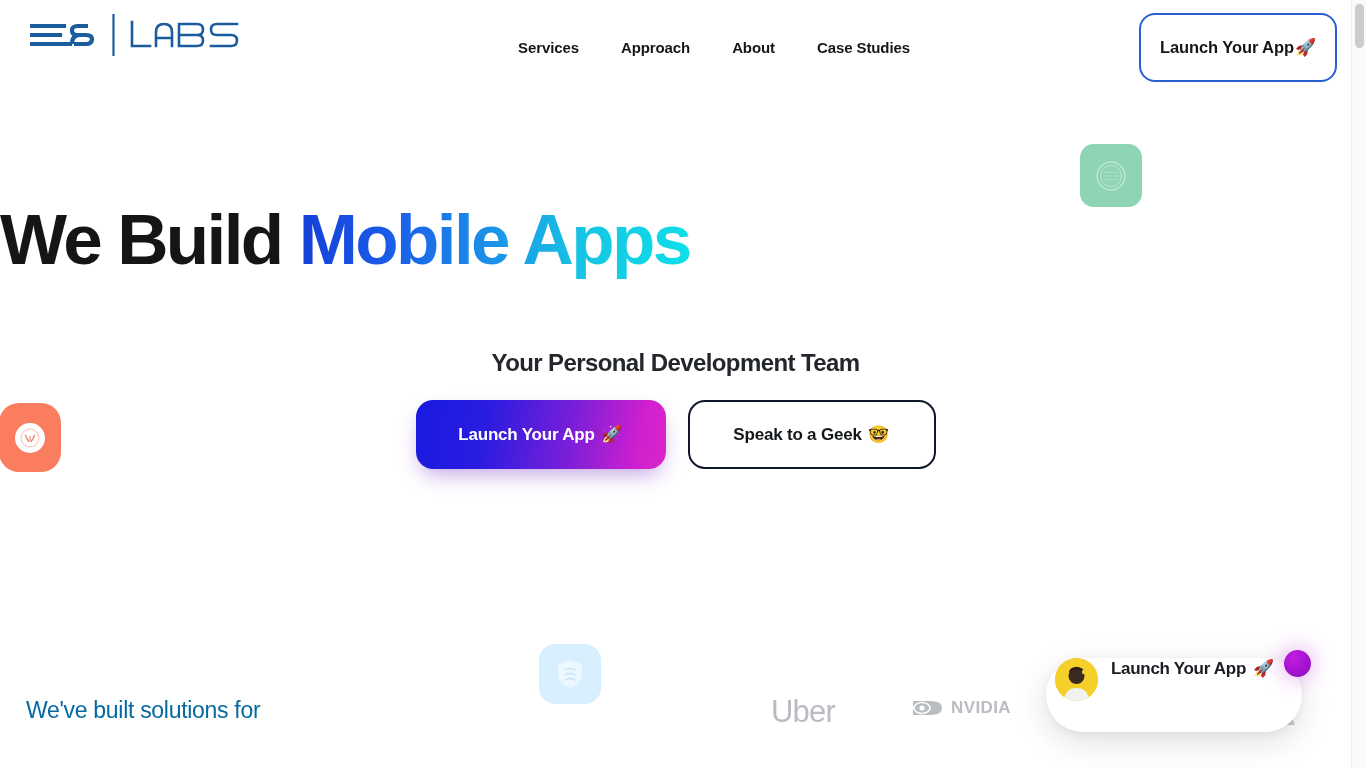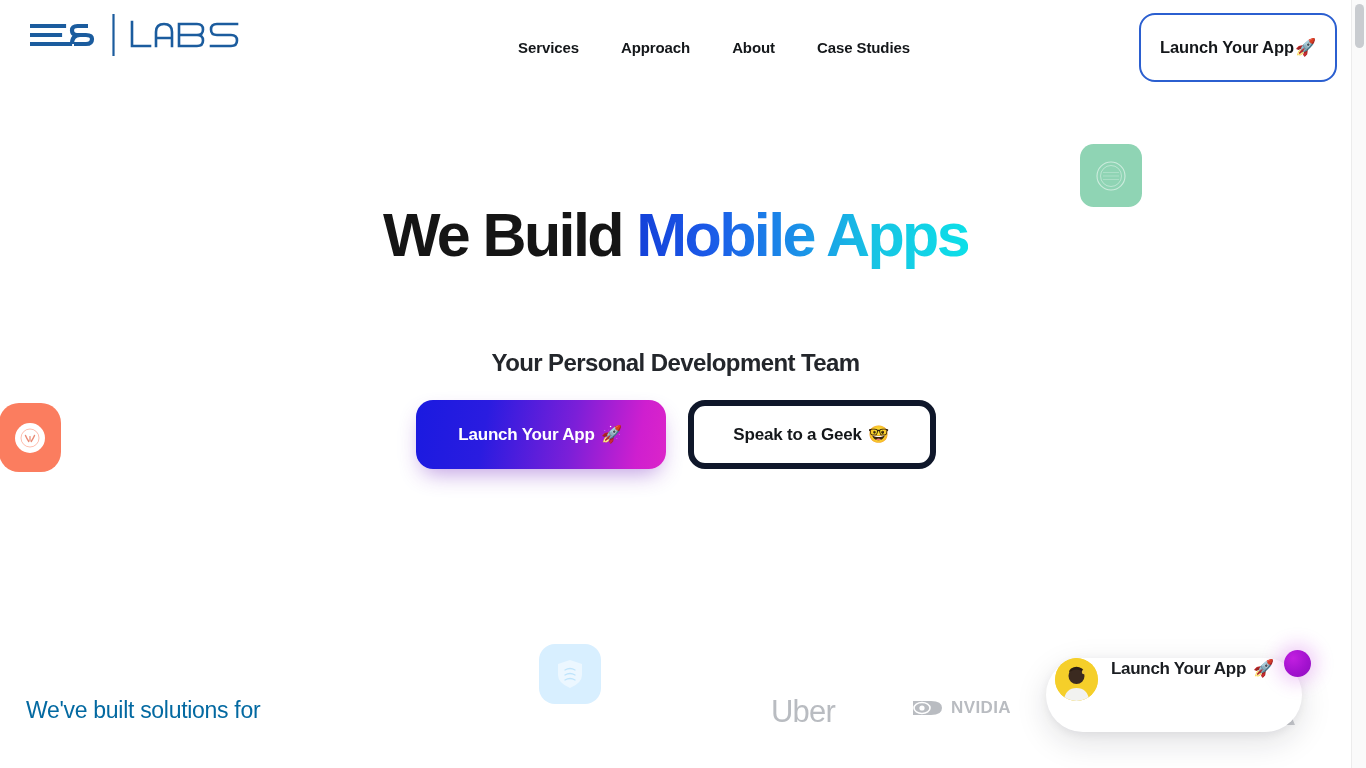--- a/index.html
+++ b/index.html
@@ -72,22 +72,21 @@
   }
 
   
   .hero {
     position:absolute; top:95px; left:0;
     width:1351px; height:540px;
   }
   .hero-title {
     position:absolute; top:108px; left:0;
     width:1351px;
-    text-align:center;
-    font-size:61px;
+    font-size:71px;
     font-weight:800;
     letter-spacing:-2.6px;
     line-height:1.05;
     white-space:nowrap;
   }
   .t-dark  { color:#151515; }
   .t-grad  {
     background:linear-gradient(90deg,#1440d8 0%, #1b5ae8 22%, #1b8fe8 48%, #17c4e4 72%, #0ddfe8 100%);
     -webkit-background-clip:text;
     background-clip:text;
@@ -114,21 +113,21 @@
     color:#ffffff;
     font-size:17px; font-weight:700;
     letter-spacing:-0.2px;
     display:flex; align-items:center; justify-content:center;
     cursor:pointer;
     box-shadow:0 10px 22px -6px rgba(110,30,190,.45);
     white-space:nowrap;
   }
   .btn-secondary {
     width:248px; height:69px;
-    border:6px solid #0f172a; border-radius:17px;
+    border:2px solid #0f172a; border-radius:17px;
     background:#ffffff;
     color:#14171a;
     font-size:17px; font-weight:700;
     letter-spacing:-0.2px;
     display:flex; align-items:center; justify-content:center;
     cursor:pointer;
     white-space:nowrap;
   }
   .emoji { font-size:17px; margin-left:7px; }
 

